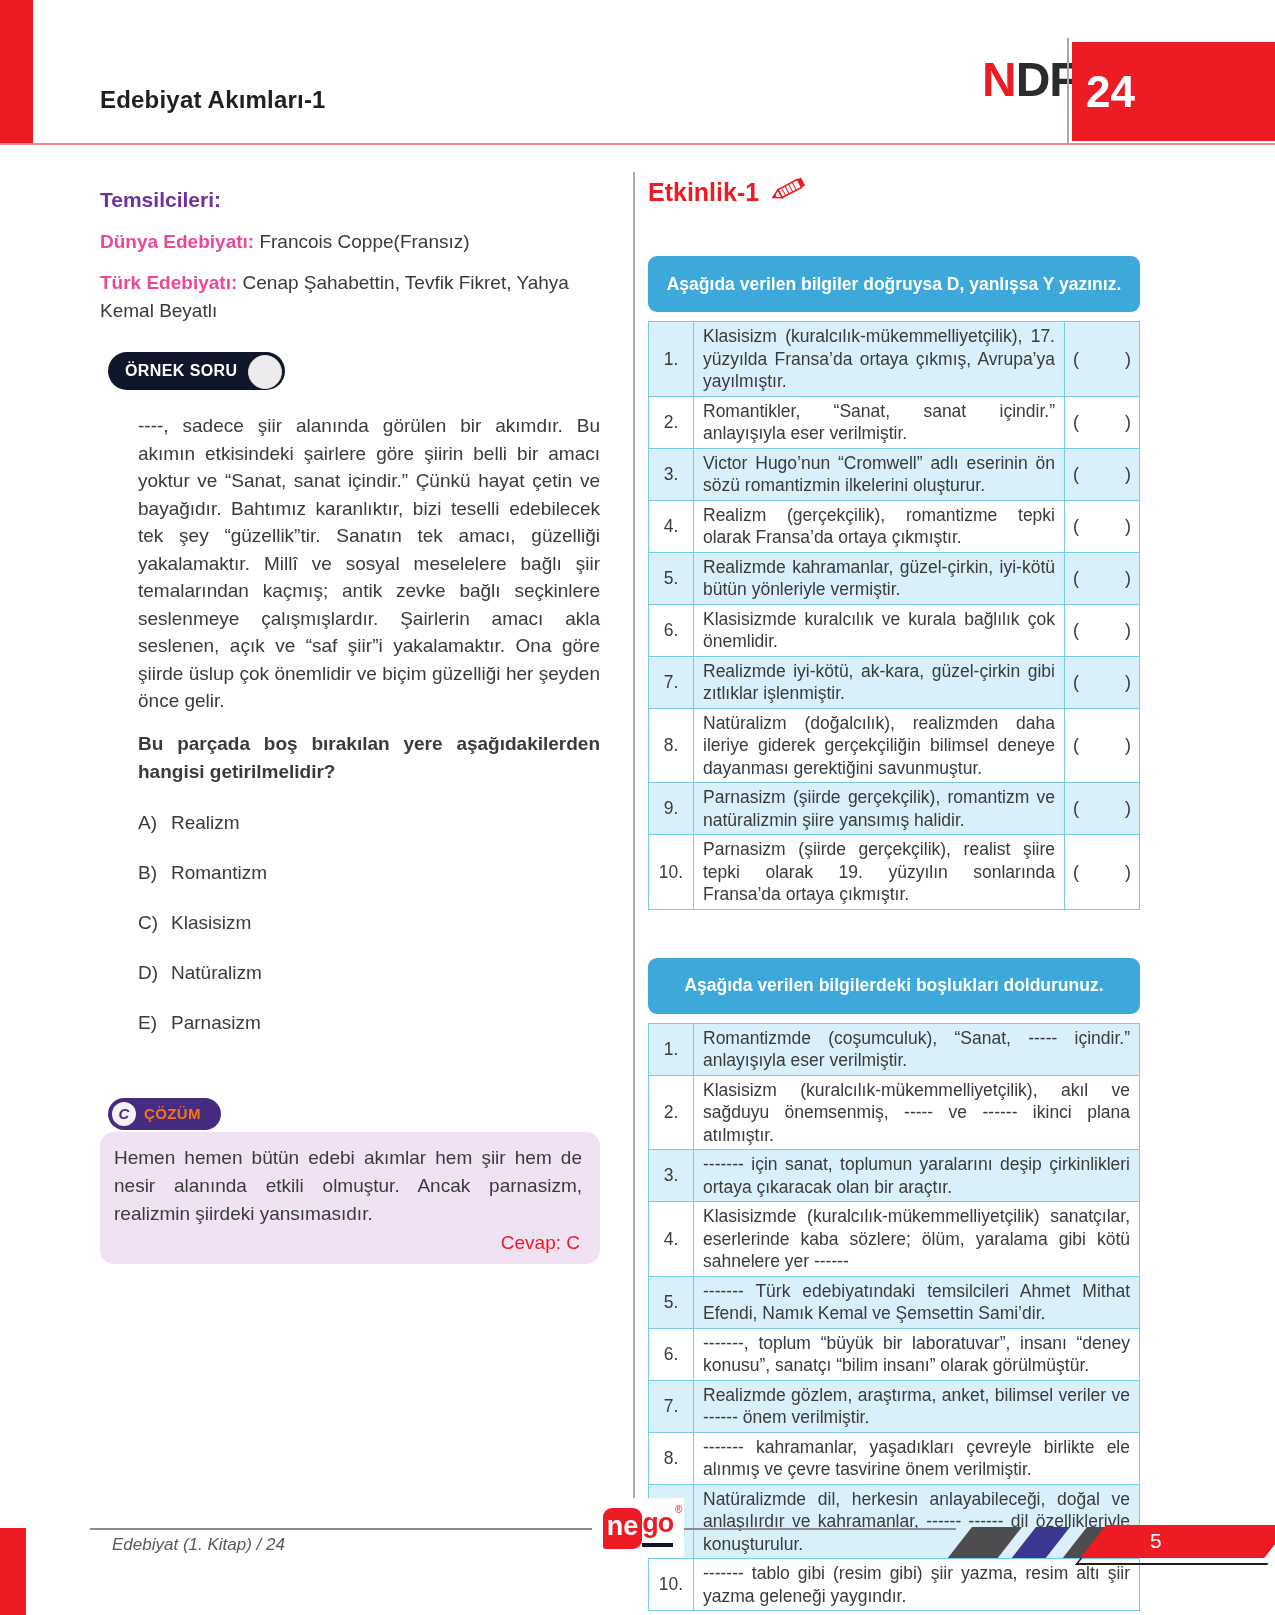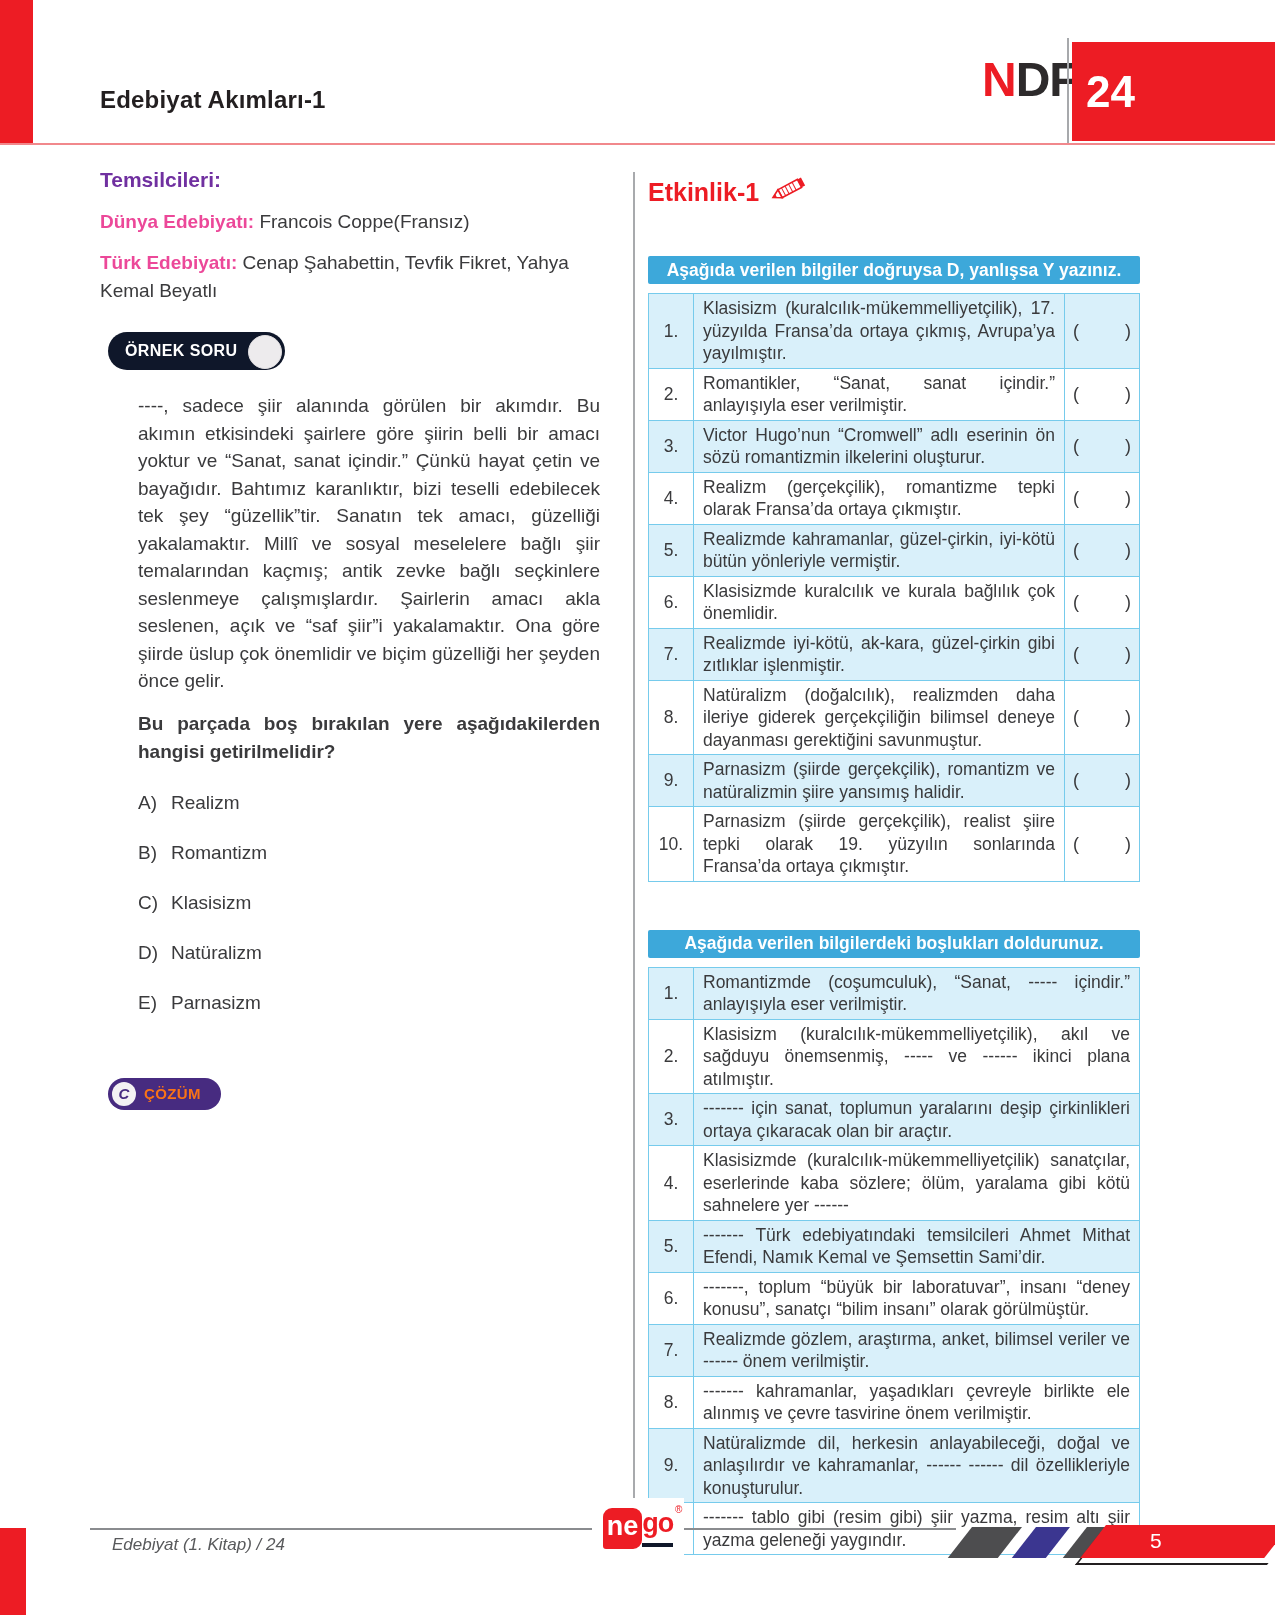--- a/index.html
+++ b/index.html
@@ -11,21 +11,21 @@
   .page-title{position:absolute;left:100px;top:86px;font-size:24px;font-weight:bold;color:#231F20;letter-spacing:.2px;}
   .red-hairline{position:absolute;left:0;top:143px;width:1275px;height:2px;background:#F1888C;}
   .ndf-logo{position:absolute;left:982px;top:52px;font-size:48px;font-weight:bold;letter-spacing:-1px;}
   .ndf-n{color:#ED1C24;} .ndf-df{color:#2D2A2B;}
   .ndf-divider{position:absolute;left:1067px;top:38px;width:2px;height:107px;background:#A7A9AC;}
   .unit-box{position:absolute;left:1072px;top:42px;width:223px;height:99px;background:#ED1C24;
             display:flex;align-items:center;color:#fff;font-size:44px;font-weight:bold;padding-left:14px;box-sizing:border-box;}
 
   
   .col-divider{position:absolute;left:633px;top:172px;width:2px;height:1336px;background:#A8AAAD;}
-  .left-col{position:absolute;left:100px;top:162px;width:500px;}
+  .left-col{position:absolute;left:100px;top:182px;width:500px;}
   .right-col{position:absolute;left:648px;top:170px;width:492px;}
 
   
   .temsilcileri-heading{color:#7030A0;font-size:21px;font-weight:bold;margin:6px 0 16px 0;}
   .rep-line{font-size:19px;line-height:28px;margin:0 0 13px 0;}
   .red-label{color:#ec4899;font-weight:bold;}
 
   .ornek-badge{position:relative;display:inline-flex;align-items:center;margin:14px 0 6px 8px;
                background:#0f172a;border-radius:19px;height:38px;padding:0 48px 0 17px;}
   .ornek-badge .badge-text{color:#fff;font-weight:bold;font-size:16px;letter-spacing:.4px;}
@@ -43,21 +43,21 @@
                background:#472B80;border-radius:16px;height:32px;padding:0 20px 0 36px;}
   .cozum-badge .badge-text{color:#f97316;font-weight:bold;font-size:15px;letter-spacing:.4px;}
   .cozum-circle{position:absolute;left:4px;top:4px;width:24px;height:24px;border-radius:50%;background:#F3F1F3;
                 display:flex;align-items:center;justify-content:center;color:#472B80;font-weight:bold;font-style:italic;font-size:15px;}
   .solution-box{background:#F0E2F3;border-radius:14px;padding:12px 18px 10px 14px;margin-top:2px;}
   .solution-text{font-size:19px;line-height:28px;text-align:justify;margin:0;}
   .solution-answer{color:#ED1C24;font-size:19px;text-align:right;margin:4px 2px 0 0;}
 
   
   .etkinlik-title{display:flex;align-items:center;gap:10px;color:#ED1C24;font-size:25px;font-weight:bold;margin-top:2px;}
-  .section-header{background:#3DA8DA;border-radius:2px;height:28px;display:flex;align-items:center;justify-content:center;
+  .section-header{background:#3DA8DA;border-radius:9px;height:56px;display:flex;align-items:center;justify-content:center;
                   color:#fff;font-weight:bold;font-size:17.5px;text-align:center;}
   .header-dy{margin-top:44px;}
   .header-fill{margin-top:48px;}
 
   table.activity{width:100%;border-collapse:collapse;margin-top:9px;font-size:17.5px;line-height:22.5px;color:#3a3a3c;}
   table.activity td{border:1.6px solid #76CBEC;padding:3px 9px;vertical-align:middle;}
   table.activity td.no{width:40px;text-align:center;padding:3px 2px;}
   table.activity td.txt{text-align:justify;}
   table.activity td.paren{width:58px;padding:3px 8px;}
   table.activity tr.alt{background:#D9F0FA;}
@@ -139,20 +139,24 @@
         <div class="option">
           <span class="opt-letter">E)</span>
           <span>Parnasizm</span>
         </div>
       </div>
     </div>
 
     <div class="cozum-badge">
       <span class="cozum-circle">C</span>
       <span class="badge-text">ÇÖZÜM</span>
+    </div>
+    <div class="solution-box">
+      <p class="solution-text">Hemen hemen bütün edebi akımlar hem şiir hem de nesir alanında etkili olmuştur. Ancak parnasizm, realizmin şiirdeki yansımasıdır.</p>
+      <div class="solution-answer">Cevap: C</div>
     </div>
   </div>
 
   <div class="right-col">
     <div class="etkinlik-title">
       <span>Etkinlik-1</span>
       <span>
         <svg width="42" height="34" viewBox="0 0 42 34">
           <g transform="rotate(-28 21 17)">
             <rect x="10" y="12" width="22" height="9" fill="#ffffff" stroke="#ED1C24" stroke-width="1.6"></rect>

